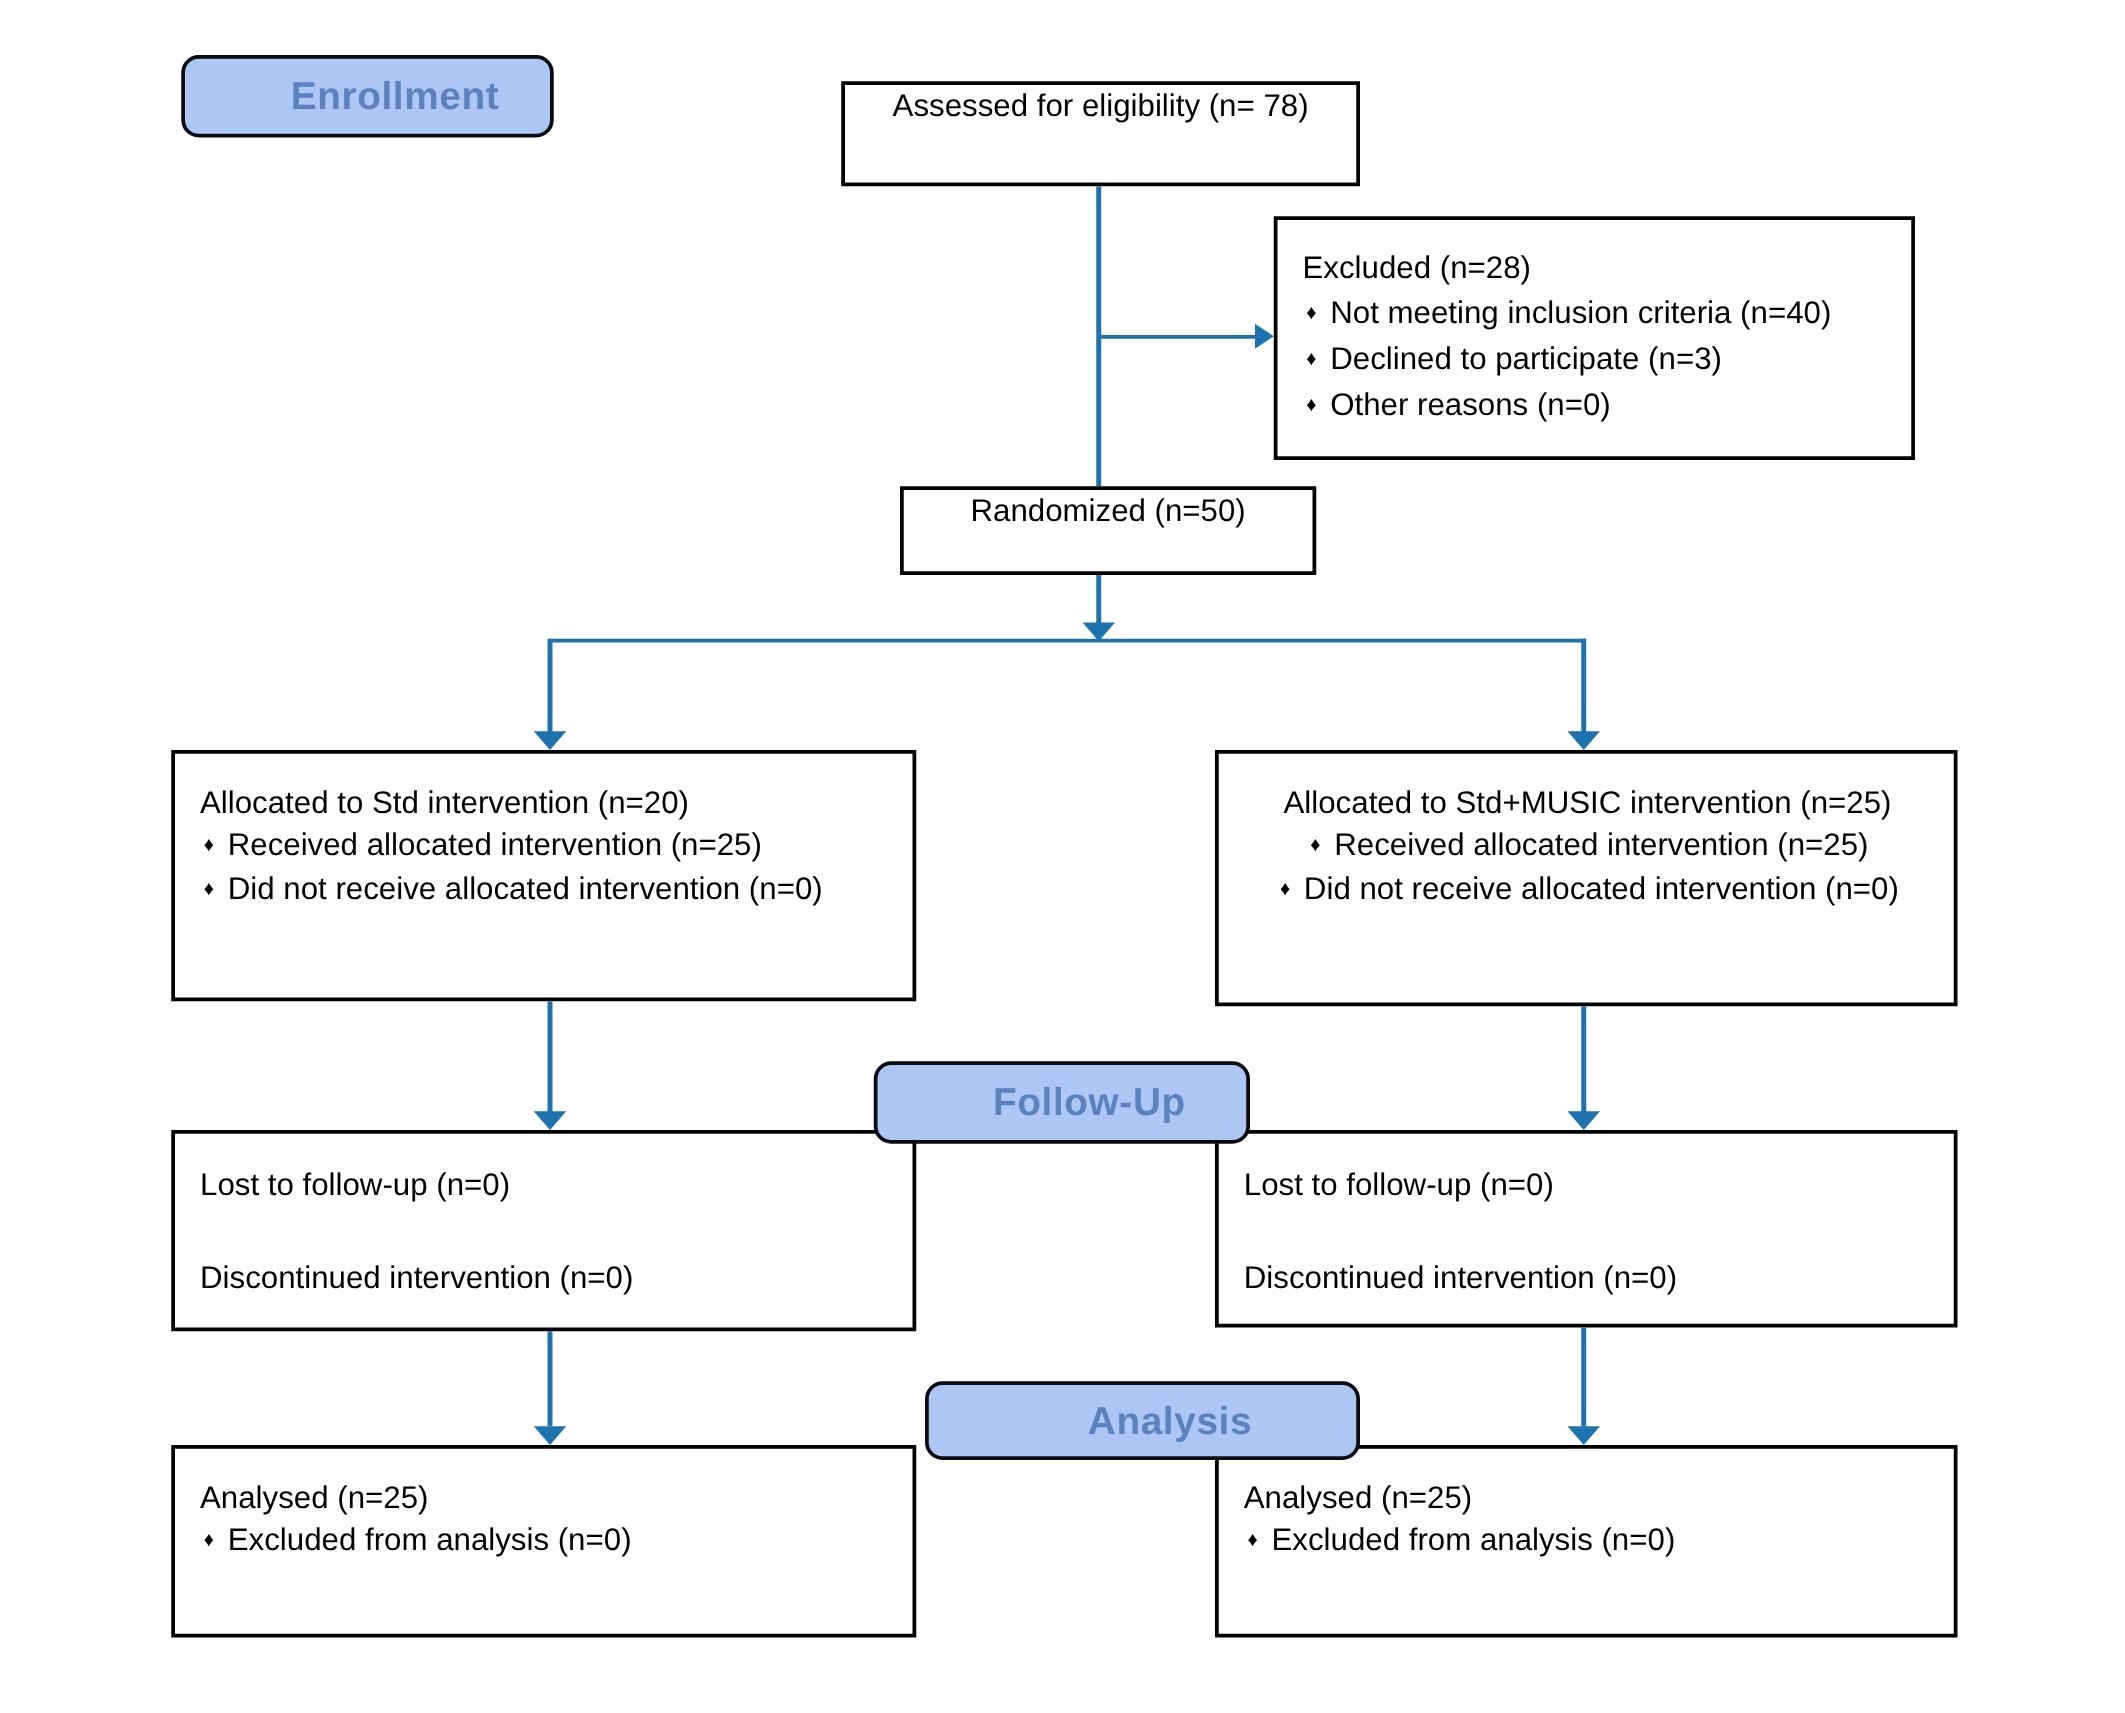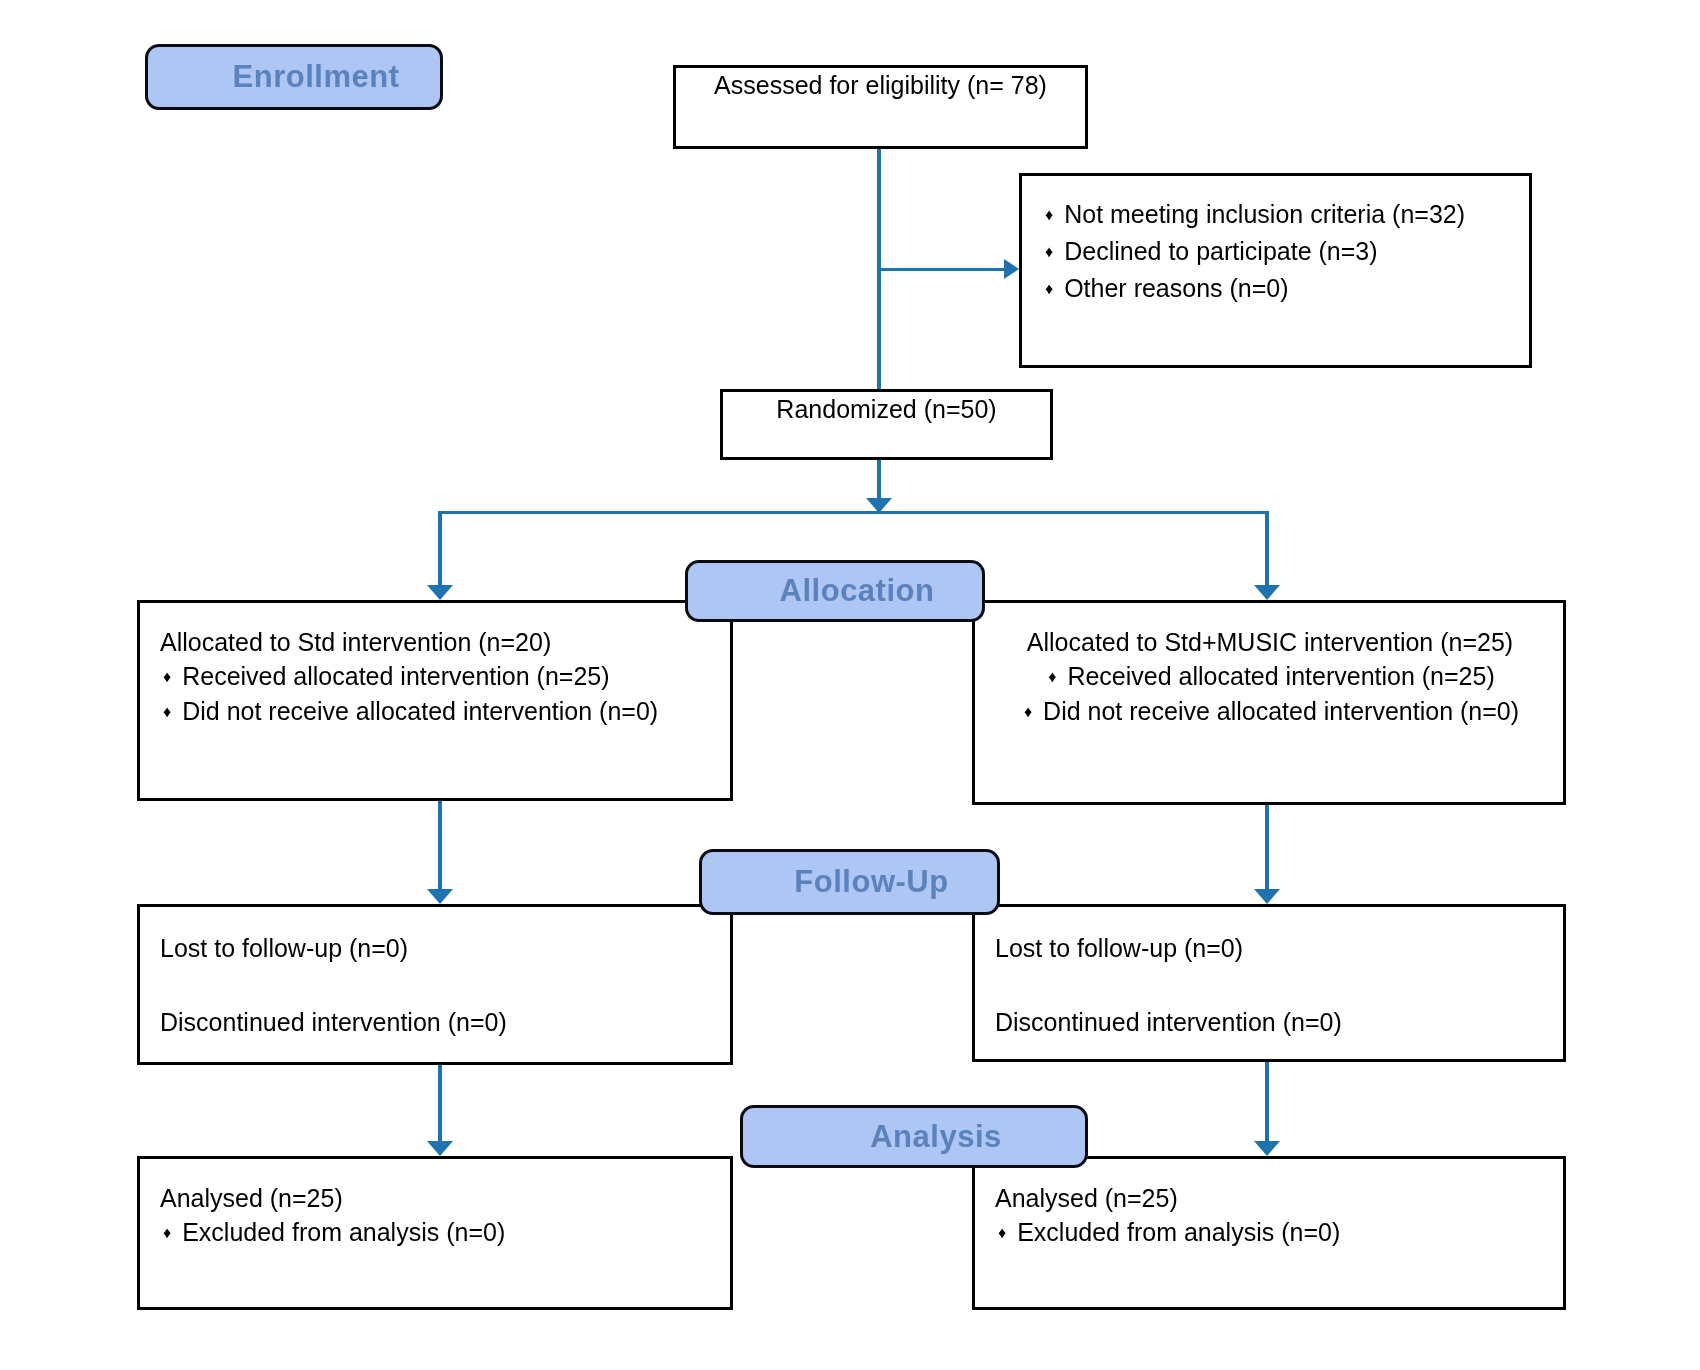--- a/index.html
+++ b/index.html
@@ -41,36 +41,34 @@
   .fu-line2{margin-top:40px;}
 </style>
 </head>
 <body>
 
 <div id="canvas">
 
   <div class="stage-label" style="left:145px;top:44px;width:298px;height:66px;">
     <span>Enrollment</span>
   </div>
-  <div class="stage-label" style="left:685px;top:560px;width:300px;height:62px;">
-    <span>Allocation</span>
-  </div>
   <div class="stage-label" style="left:699px;top:849px;width:301px;height:66px;">
     <span>Follow-Up</span>
   </div>
   <div class="stage-label" style="left:740px;top:1105px;width:348px;height:63px;">
     <span>Analysis</span>
   </div>
 
   <div class="whitebox centered" style="left:673px;top:65px;width:415px;height:84px;">
     <span>Assessed for eligibility (n= 78)</span>
   </div>
 
   <div class="whitebox padbox" style="left:1019px;top:173px;width:513px;height:195px;line-height:36px;">
-    <div class="bline"><span class="dmd">♦</span><span>Not meeting inclusion criteria (n=32)</span></div>
+    <div>Excluded  (n=28)</div>
+    <div class="bline"><span class="dmd">♦</span><span>Not meeting inclusion criteria (n=40)</span></div>
     <div class="bline"><span class="dmd">♦</span><span>Declined to participate (n=3)</span></div>
     <div class="bline"><span class="dmd">♦</span><span>Other reasons (n=0)</span></div>
   </div>
 
   <div class="whitebox centered" style="left:720px;top:389px;width:333px;height:71px;">
     <span>Randomized (n=50)</span>
   </div>
 
   <div class="whitebox padbox" style="left:137px;top:600px;width:596px;height:201px;padding-top:22px;">
     <div>Allocated to Std intervention (n=20)</div>

